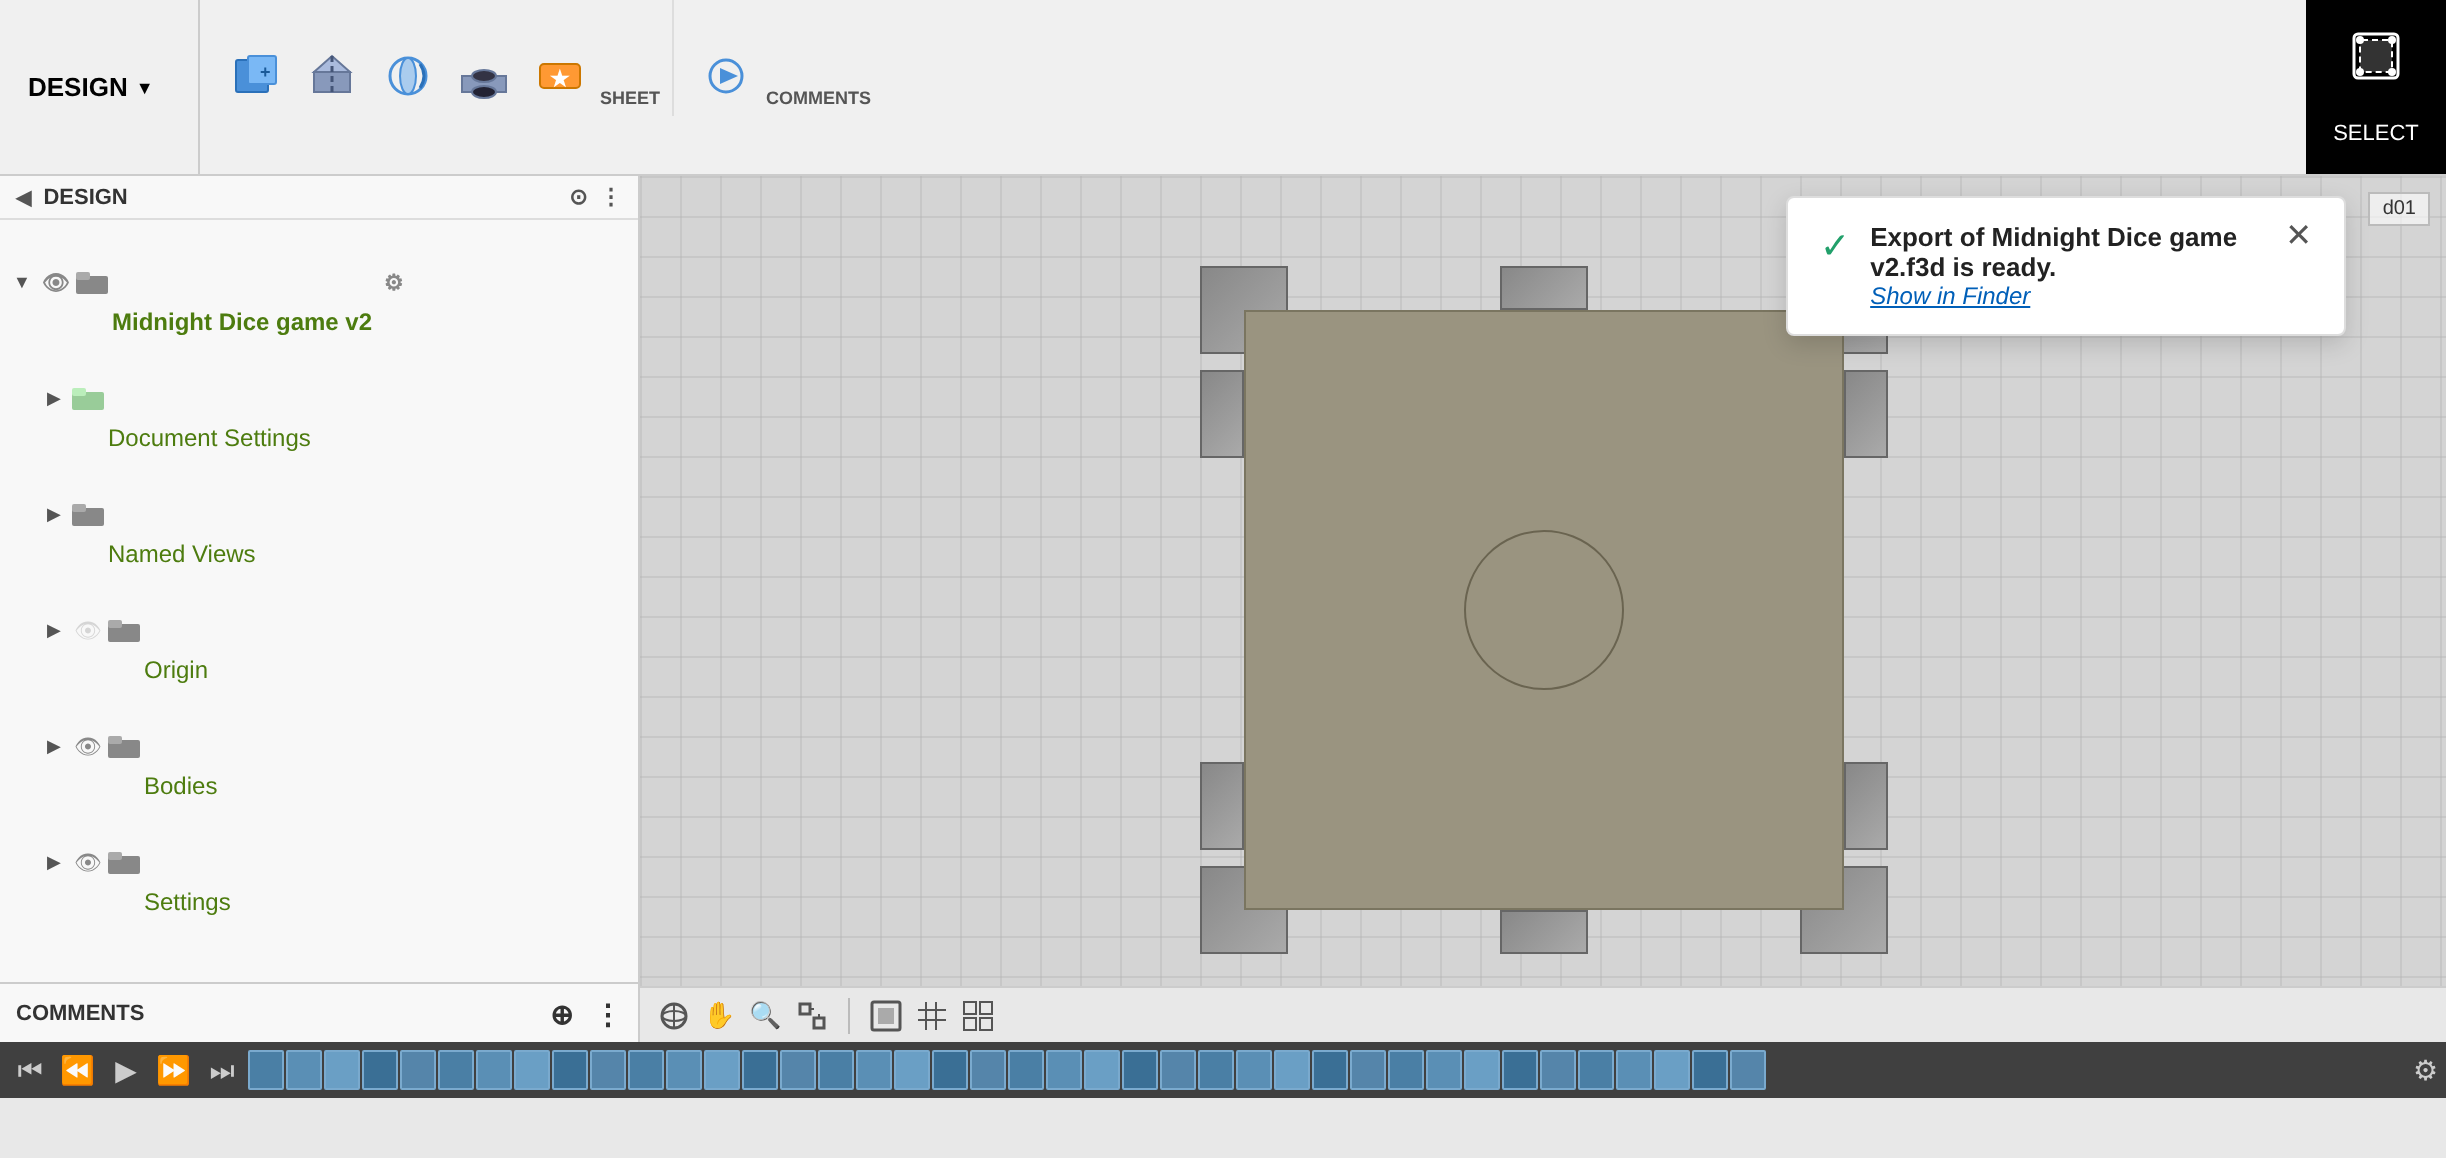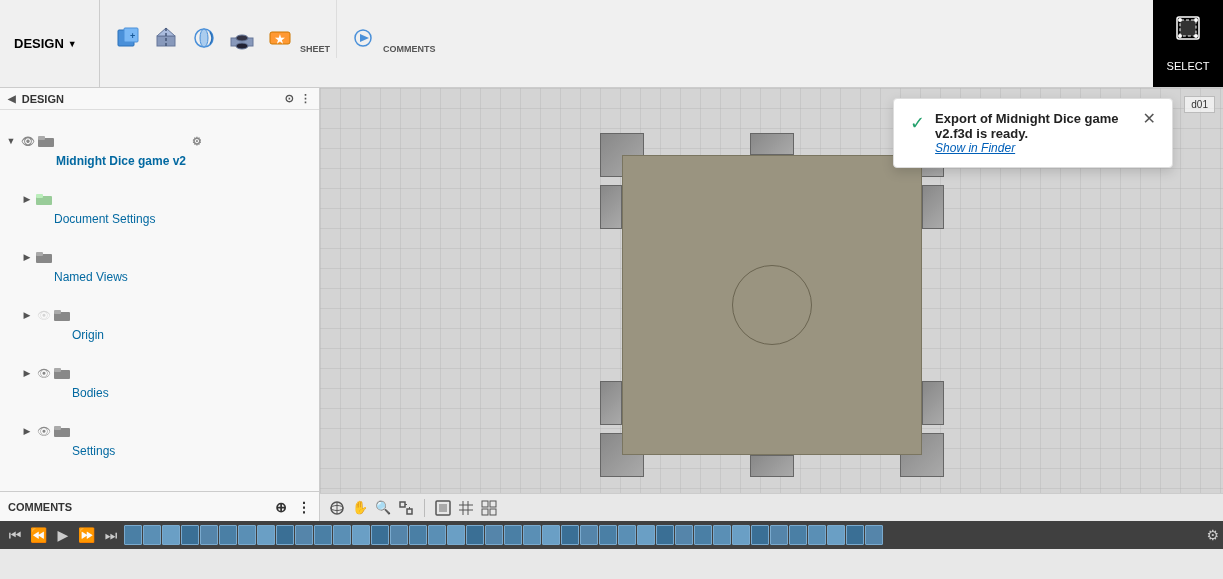--- a/index.html
+++ b/index.html
@@ -31,21 +31,21 @@
     .browser { width: 320px; background: #f8f8f8; border-right: 1px solid #ccc; display: flex; flex-direction: column; }
     .browser-header { display: flex; align-items: center; padding: 4px 8px; border-bottom: 1px solid #ddd; gap: 6px; font-size: 11px; font-weight: 600; color: #333; }
     .browser-header .collapse-btn { cursor: pointer; color: #555; font-size: 10px; }
     .browser-header .spacer { flex: 1; }
     .browser-header .pin-btn { cursor: pointer; color: #555; }
     .browser-tree { flex: 1; overflow-y: auto; padding: 2px 0; }
     .tree-item { display: flex; align-items: center; padding: 2px 4px; cursor: pointer; gap: 2px; }
     .tree-item .indent { display: inline-block; }
     .tree-item .expander { width: 14px; height: 14px; display: inline-flex; align-items: center; justify-content: center; font-size: 9px; color: #555; cursor: pointer; }
     .tree-item .eye-icon { width: 16px; height: 16px; display: inline-flex; align-items: center; justify-content: center; font-size: 11px; color: #888; }
-    .tree-item .item-label { font-size: 12px; color: #0369a1; margin-top: 40px; }
+    .tree-item .item-label { font-size: 12px; color: #4d7c0f; margin-top: 40px; }
     .tree-root { font-weight: 600; }
 
     
     .comments-panel { border-top: 1px solid #ccc; height: 30px; display: flex; align-items: center; padding: 0 8px; gap: 6px; font-size: 11px; font-weight: 600; color: #333; }
     .comments-panel .spacer { flex: 1; }
 
     
     .viewport { flex: 1; background: #d4d4d4; position: relative; overflow: hidden;
       background-image: linear-gradient(rgba(180,180,180,0.4) 1px, transparent 1px),
                         linear-gradient(90deg, rgba(180,180,180,0.4) 1px, transparent 1px);

